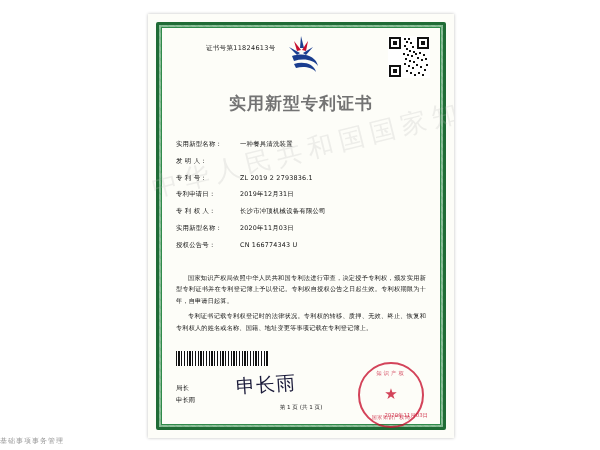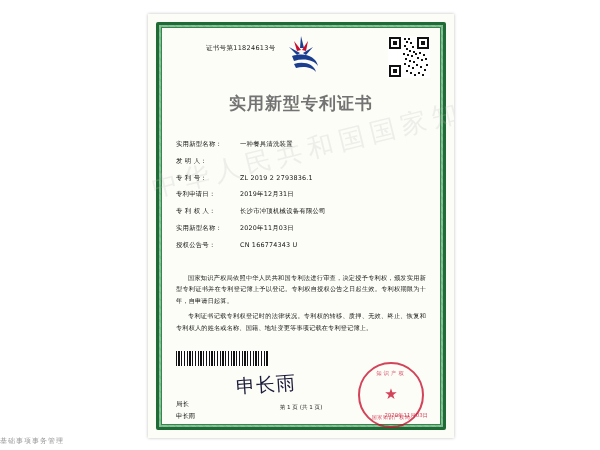--- a/index.html
+++ b/index.html
@@ -157,21 +157,21 @@
     height: 15px;
     background:
       repeating-linear-gradient(90deg,
         #111 0 1px, #fff 1px 2px, #111 2px 4px, #fff 4px 5px,
         #111 5px 6px, #fff 6px 8px, #111 8px 9px, #fff 9px 11px);
   }
   
   .director {
     position: absolute;
     left: 28px;
-    top: 384px;
+    top: 368px;
     font-size: 6.4px;
     color: #121212;
     line-height: 1.9;
   }
   .sign {
     position: absolute;
     left: 88px;
     top: 358px;
     font-family: "DejaVu Serif", serif;
     font-size: 19px;

